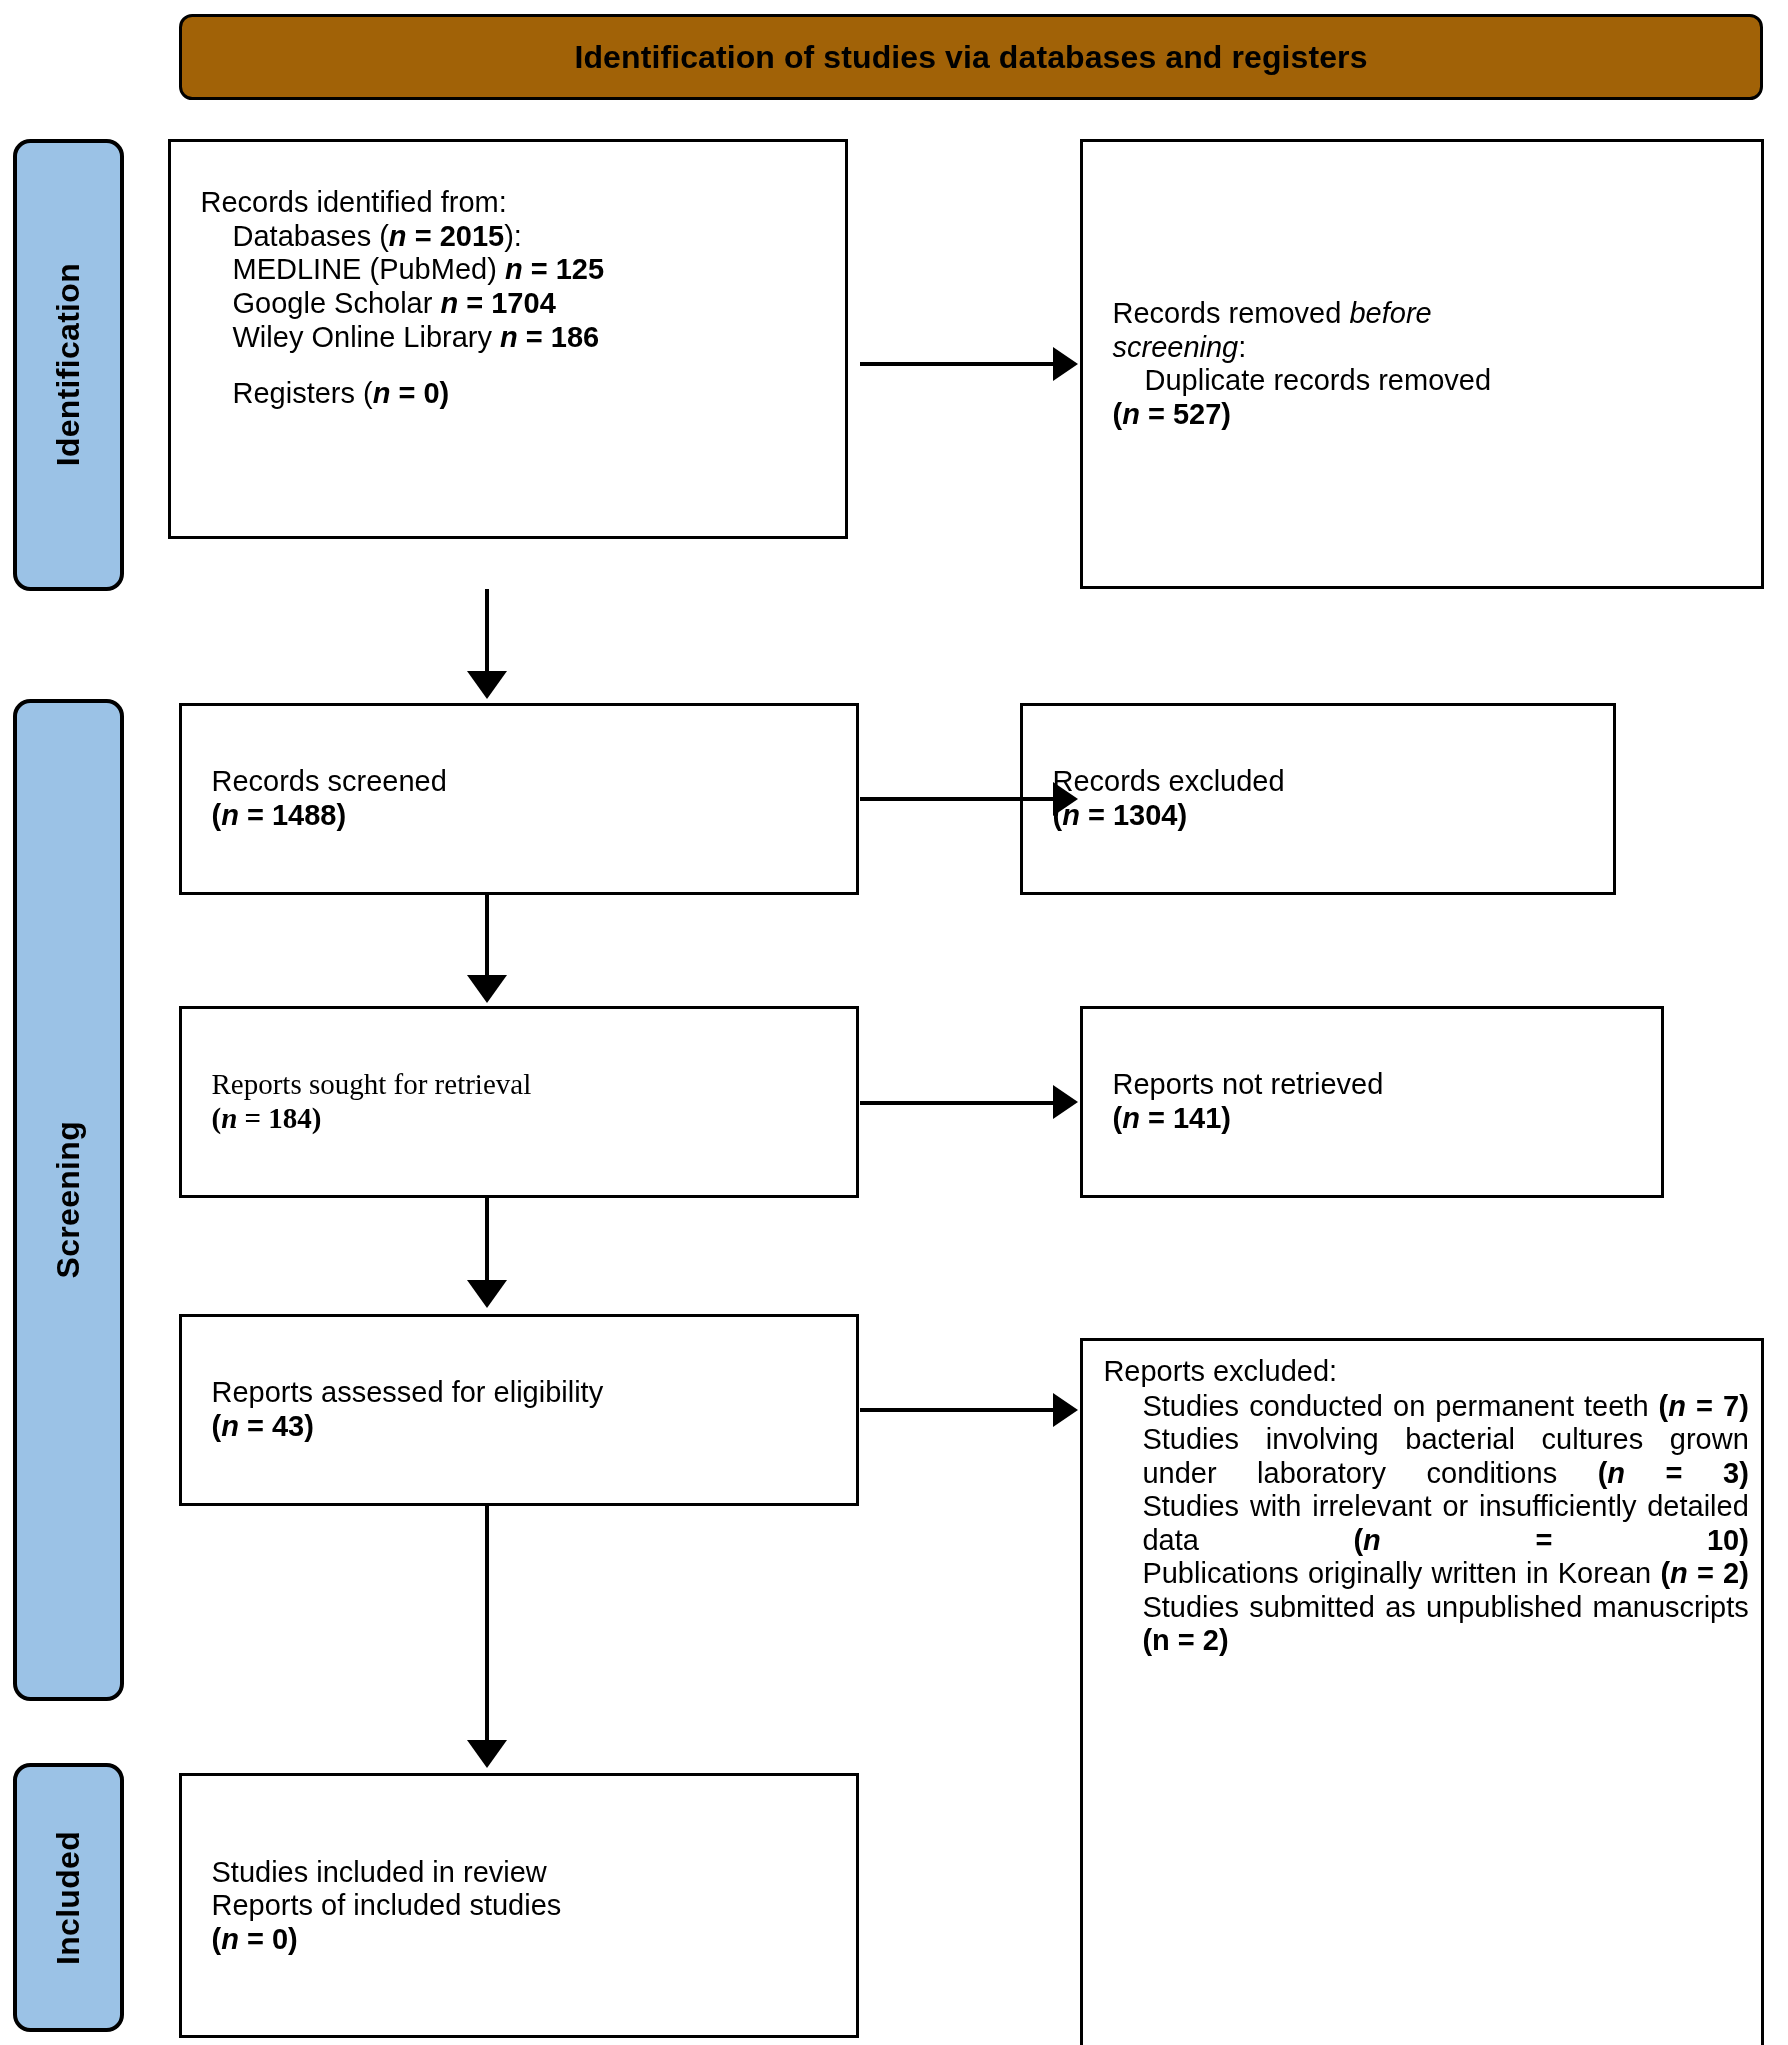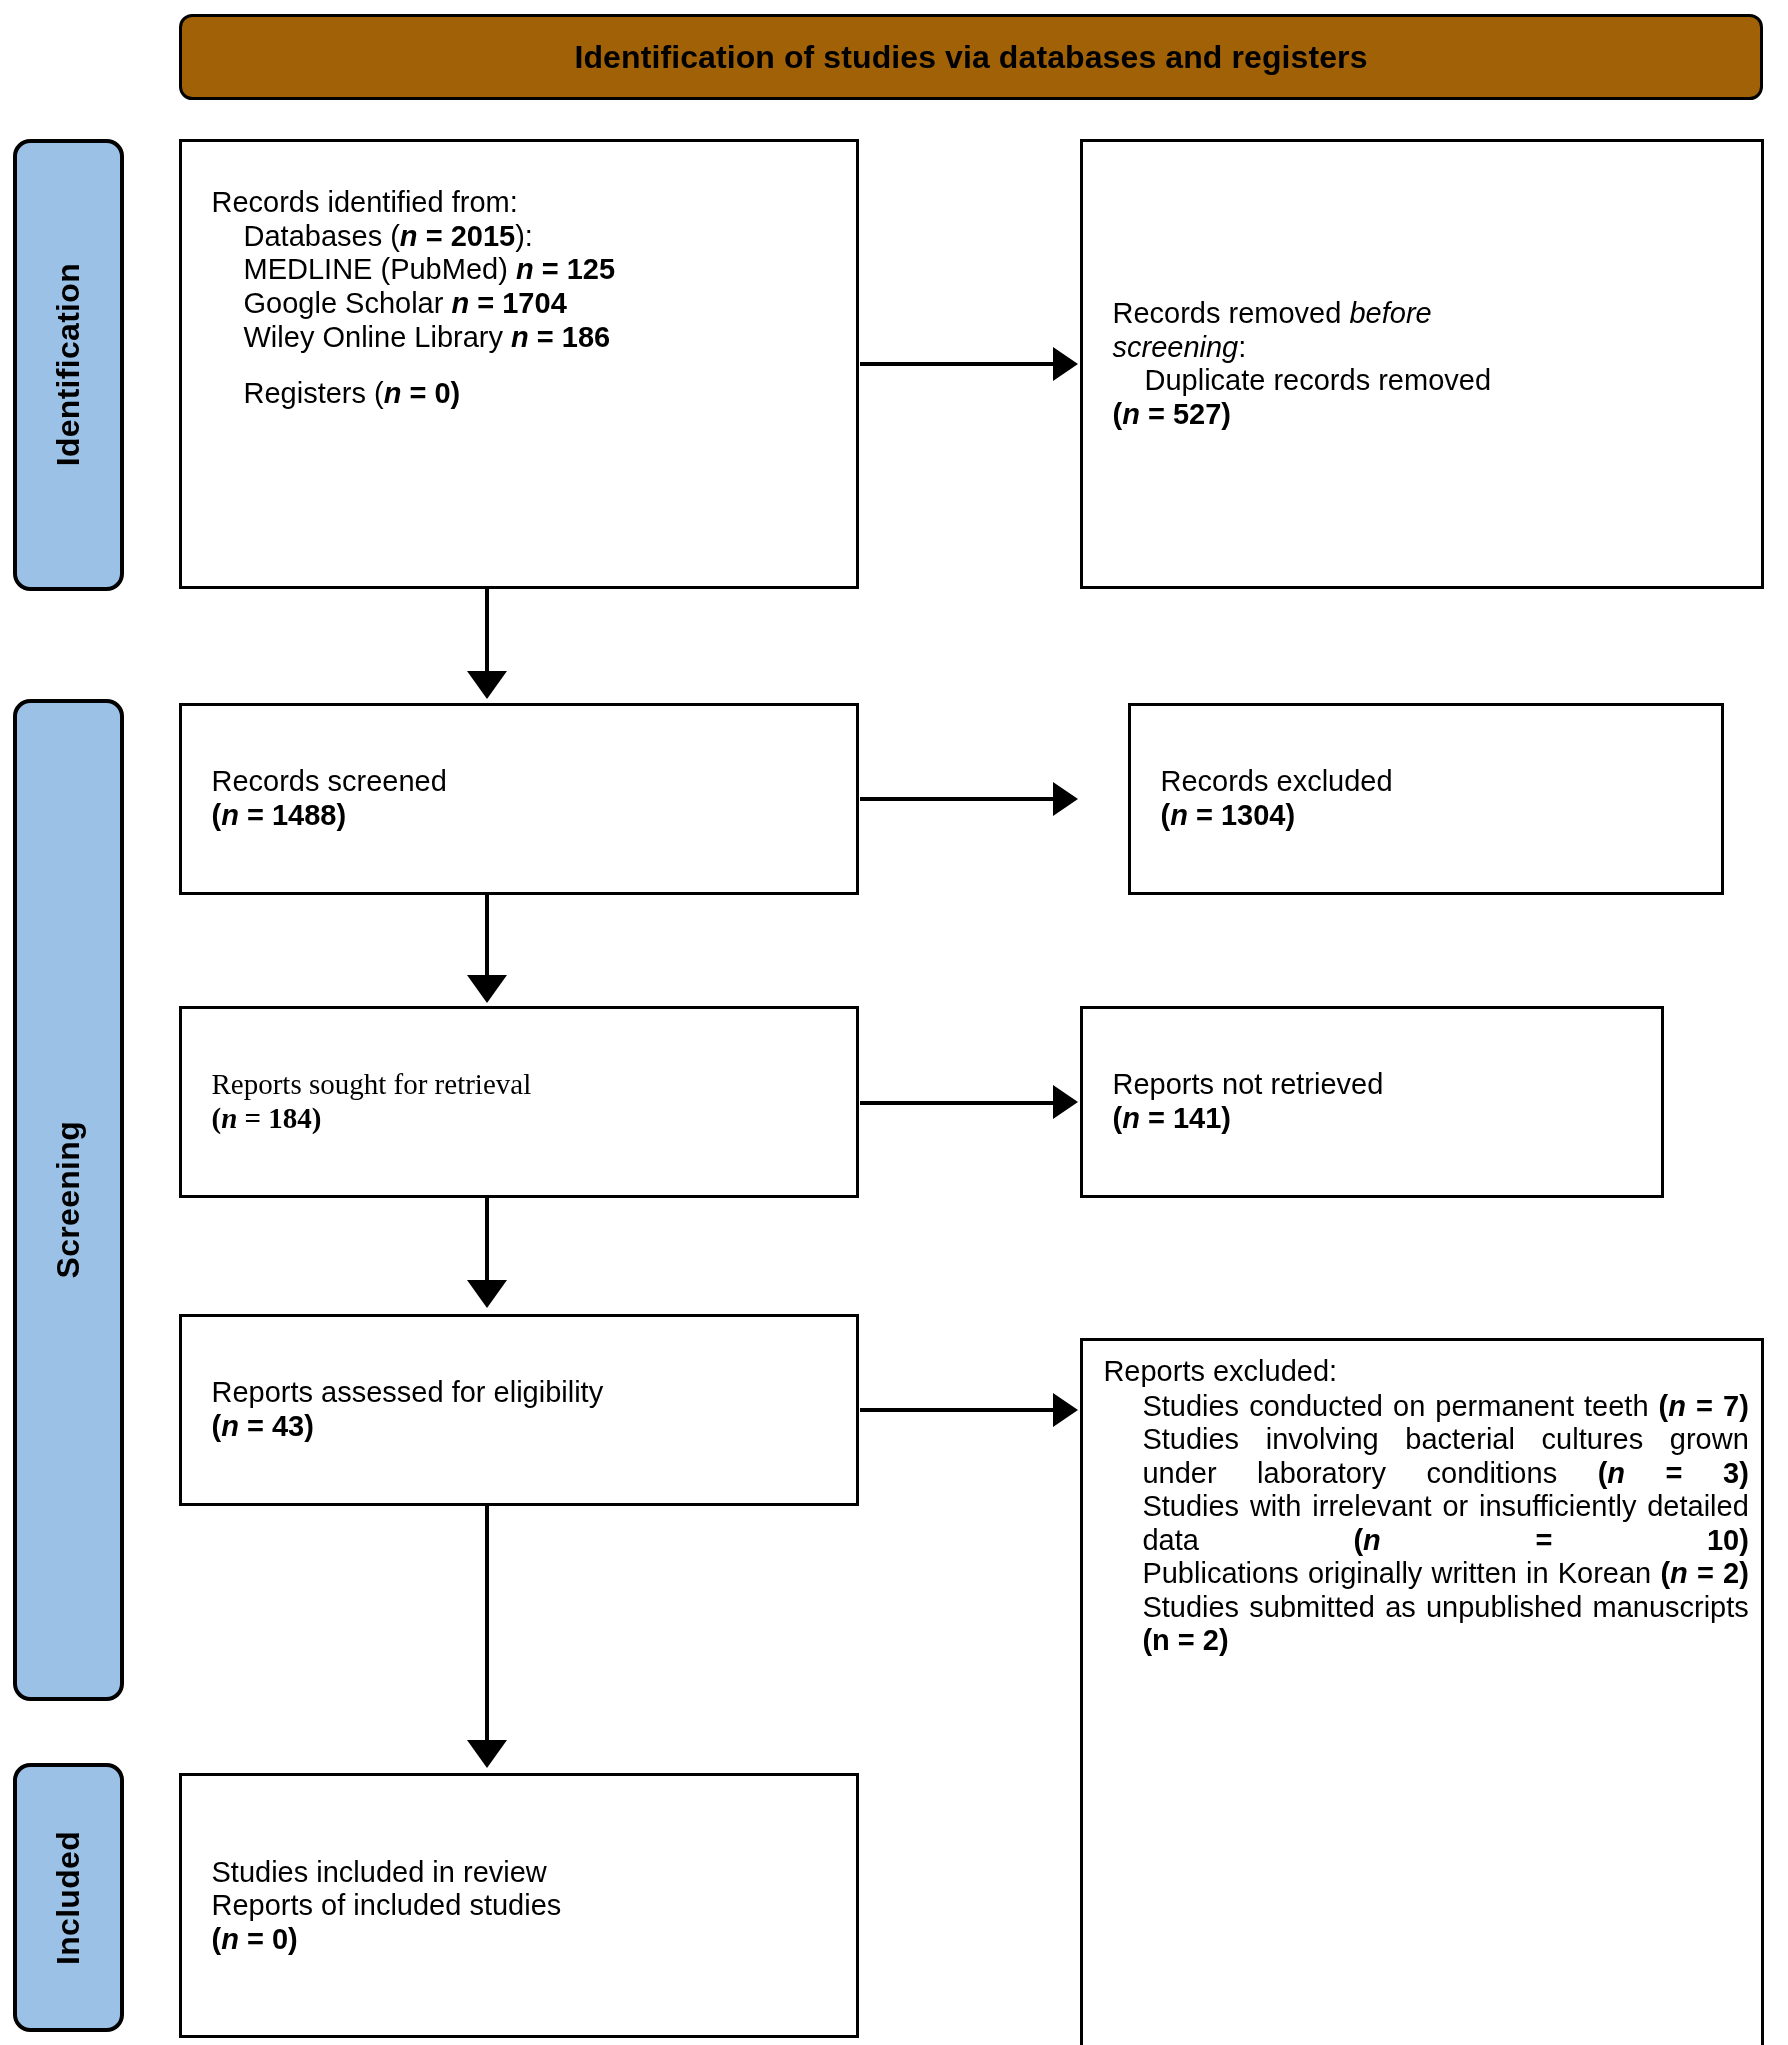--- a/index.html
+++ b/index.html
@@ -49,29 +49,29 @@
   .line{
     font-size:29px;line-height:1.16;white-space:nowrap;
   }
   .ind{padding-left:32px;}
   .gap{height:22.4px;}
   i.n{font-style:italic;font-weight:bold;}
   b.v{font-weight:bold;}
   em.it{font-style:italic;font-weight:normal;}
 
   
-  #box-identified {left:179px; top:139px;  width:680px; height:450px;}
+  #box-identified {left:168px; top:139px;  width:680px; height:400px;}
   #box-screened   {left:179px; top:703px; width:680px; height:192px;}
   #box-sought     {left:179px; top:1006px; width:680px; height:192px;font-family:Liberation Serif, serif;}
   #box-assessed   {left:179px; top:1314px; width:680px; height:192px;}
   #box-included   {left:179px; top:1773px; width:680px; height:265px;}
 
   
   #box-removed    {left:1080px; top:139px;  width:684px; height:450px;}
-  #box-excluded-r {left:1128px; top:703px; width:596px; height:192px;padding-left:30px;}
+  #box-excluded-r {left:1020px; top:703px; width:596px; height:192px;padding-left:30px;}
   #box-notretr    {left:1080px; top:1006px; width:584px; height:192px;}
   #box-repexcl    {left:1080px; top:1314px; width:684px; height:723px;margin-top:24px;}
 
   
   #box-repexcl .box-inner{top:14.3px;padding-left:20.4px;padding-right:12.2px;}
   .just{
     font-size:29px;line-height:1.155;text-align:justify;
     text-align-last:justify;
   }
   .just.last{text-align-last:left;}

